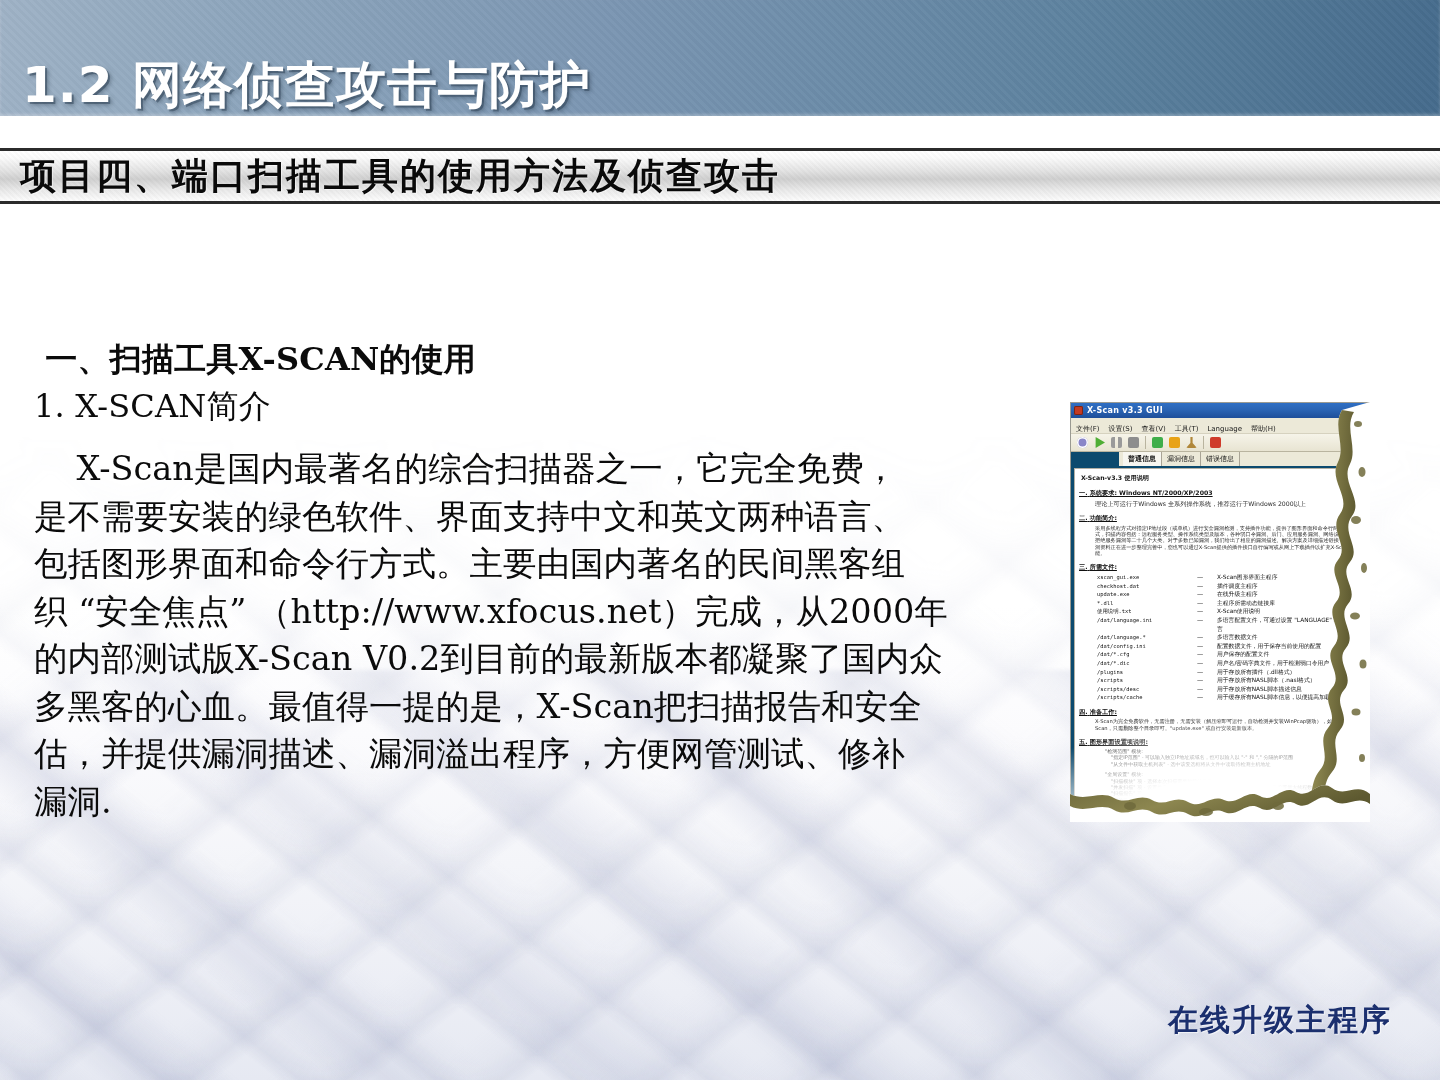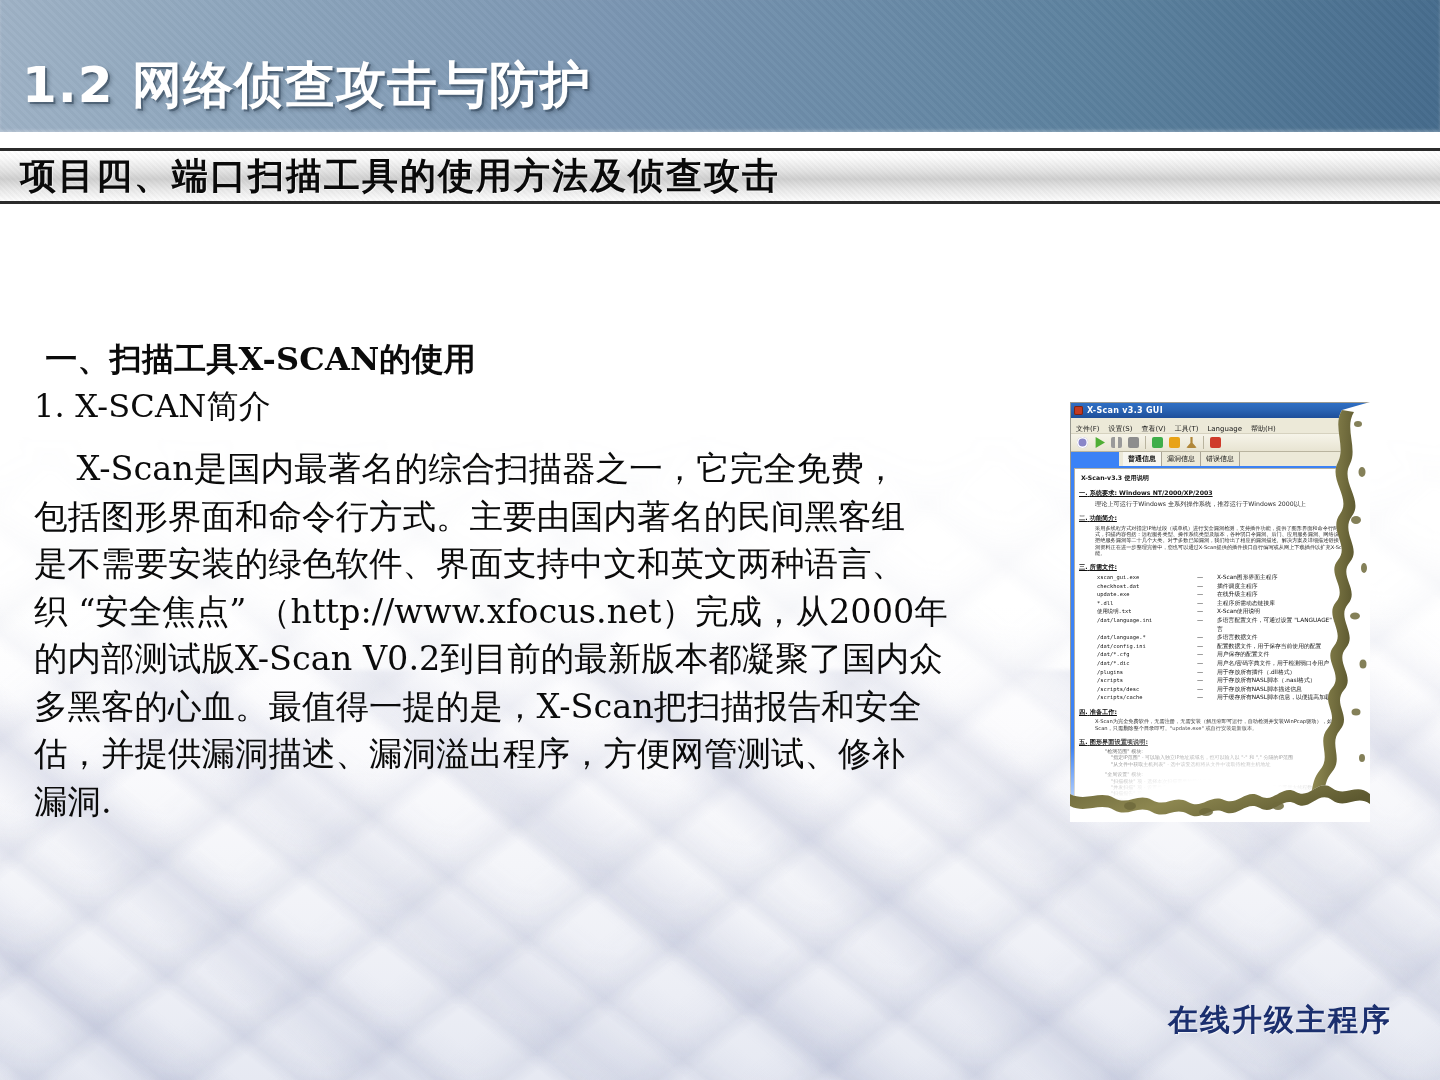--- a/index.html
+++ b/index.html
@@ -44,21 +44,21 @@
       repeating-linear-gradient(40deg,
         rgba(128,138,180,0.00) 0px,
         rgba(128,138,180,0.00) 60px,
         rgba(128,138,180,0.13) 96px,
         rgba(128,138,180,0.00) 150px);
     filter:blur(2px);
   }
 
   
   .header{
-    position:absolute;left:0;top:0;width:1440px;height:132px;
+    position:absolute;left:0;top:0;width:1440px;height:116px;
     background:linear-gradient(100deg,#9fb2c6 0%,#8ea6bd 16%,#7b96b2 42%,#5d829f 74%,#456b8c 100%);
     box-shadow:inset 0 -2px 3px rgba(255,255,255,0.25);
   }
   .header::after{
     content:"";position:absolute;inset:0;
     background:repeating-linear-gradient(45deg,rgba(255,255,255,0.025) 0 3px,rgba(0,0,0,0.02) 3px 6px);
   }
   .header-title{
     position:absolute;left:22px;top:56px;
     font-family:"DejaVu Sans","Liberation Sans",sans-serif;
@@ -116,21 +116,21 @@
   .para .ln{display:block;white-space:pre;}
 
   
   .shot{
     position:absolute;left:1070px;top:402px;width:300px;height:420px;
     overflow:hidden;
     background:#ffffff;
   }
   .shot-inner{
     position:absolute;left:0;top:0;width:300px;height:420px;
-    background:#3b82f6;
+    background:#0c4a6e;
     border:1px solid #9a9a92;
     box-sizing:border-box;
     -webkit-mask-image:
        linear-gradient(#000,#000),
        radial-gradient(ellipse 140% 70% at 50% 118%, rgba(0,0,0,1) 40%, rgba(0,0,0,0) 62%);
     -webkit-mask-composite:xor;
     mask-image:
        linear-gradient(#000,#000),
        radial-gradient(ellipse 140% 70% at 50% 118%, rgba(0,0,0,1) 40%, rgba(0,0,0,0) 62%);
     mask-composite:exclude;
@@ -223,22 +223,22 @@
 
   <div class="subbar">
     <div class="subbar-text">项目四、端口扫描工具的使用方法及侦查攻击</div>
   </div>
 
   <div class="body-block">
     <div class="line h1"> 一、扫描工具X-SCAN的使用</div>
     <div class="line h2">1. X-SCAN简介</div>
     <div class="para">
       <span class="ln">    X-Scan是国内最著名的综合扫描器之一，它完全免费，</span>
+      <span class="ln">是不需要安装的绿色软件、界面支持中文和英文两种语言、</span>
       <span class="ln">包括图形界面和命令行方式。主要由国内著名的民间黑客组</span>
-      <span class="ln">是不需要安装的绿色软件、界面支持中文和英文两种语言、</span>
       <span class="ln">织 “安全焦点” （http://www.xfocus.net）完成，从2000年</span>
       <span class="ln">的内部测试版X-Scan V0.2到目前的最新版本都凝聚了国内众</span>
       <span class="ln">多黑客的心血。最值得一提的是，X-Scan把扫描报告和安全</span>
       <span class="ln">估，并提供漏洞描述、漏洞溢出程序，方便网管测试、修补</span>
       <span class="ln">漏洞.</span>
     </div>
   </div>
 
   <div class="shot">
     <div class="shot-inner">

